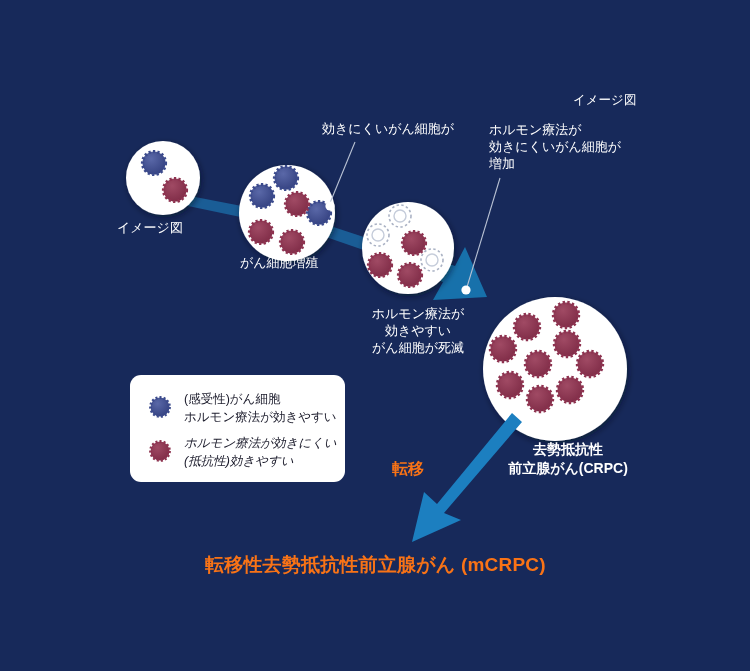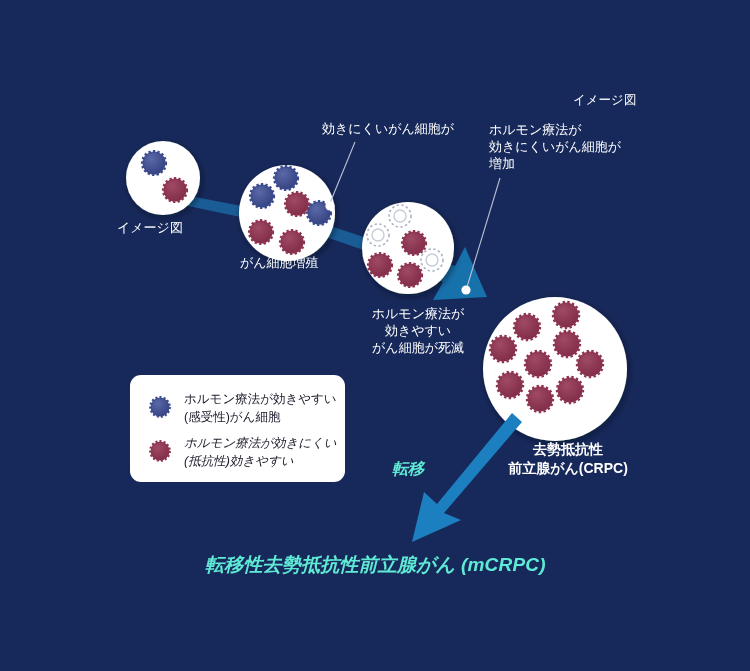--- a/index.html
+++ b/index.html
@@ -49,21 +49,21 @@
     position: absolute;
     display: flex;
     align-items: flex-start;
   }
   .legend-label {
     color: #1b1b2b;
     font-size: 12.5px;
     line-height: 1.42;
     white-space: pre;
   }
-  .orange { color: #5eead4; font-style: italic; }
+  .orange { color: #f97316; }
   .t-mcrpc { font-size: 19px; font-weight: bold; letter-spacing: .2px; }
   .t-transfer { font-size: 16px; font-weight: bold; }
   .t-crpc { font-size: 14px; font-weight: bold; line-height: 1.35; }
 </style>
 </head>
 <body>
 
 <div id="stage">
 
   <svg class="layer" viewBox="0 0 750 671">
@@ -224,22 +224,22 @@
   <div class="txt t-transfer orange" style="left:392px; top:458px;">転移</div>
 
   <div class="txt t-mcrpc orange" style="left:205px; top:552px;">転移性去勢抵抗性前立腺がん (mCRPC)</div>
 
   <div class="legend-box">
     <div class="legend-row" style="left:17px; top:16px;">
       <svg width="26" height="30">
         <circle cx="13" cy="16" r="9.5" fill="url(#gSens)" stroke="#3b4a8c" stroke-width="2.8" stroke-dasharray="2 2"></circle>
       </svg>
       <div style="margin-left:11px;">
+        <div class="legend-label">(感受性)がん細胞</div>
         <div class="legend-label">ホルモン療法が効きやすい</div>
-        <div class="legend-label">(感受性)がん細胞</div>
       </div>
     </div>
 
     <div class="legend-row" style="left:17px; top:60px;">
       <svg width="26" height="30">
         <circle cx="13" cy="16" r="9.5" fill="url(#gRes)" stroke="#8e3350" stroke-width="2.8" stroke-dasharray="2 2"></circle>
       </svg>
       <div style="margin-left:11px;font-style:italic;">
         <div class="legend-label">ホルモン療法が効きにくい</div>
         <div class="legend-label">(抵抗性)効きやすい</div>

